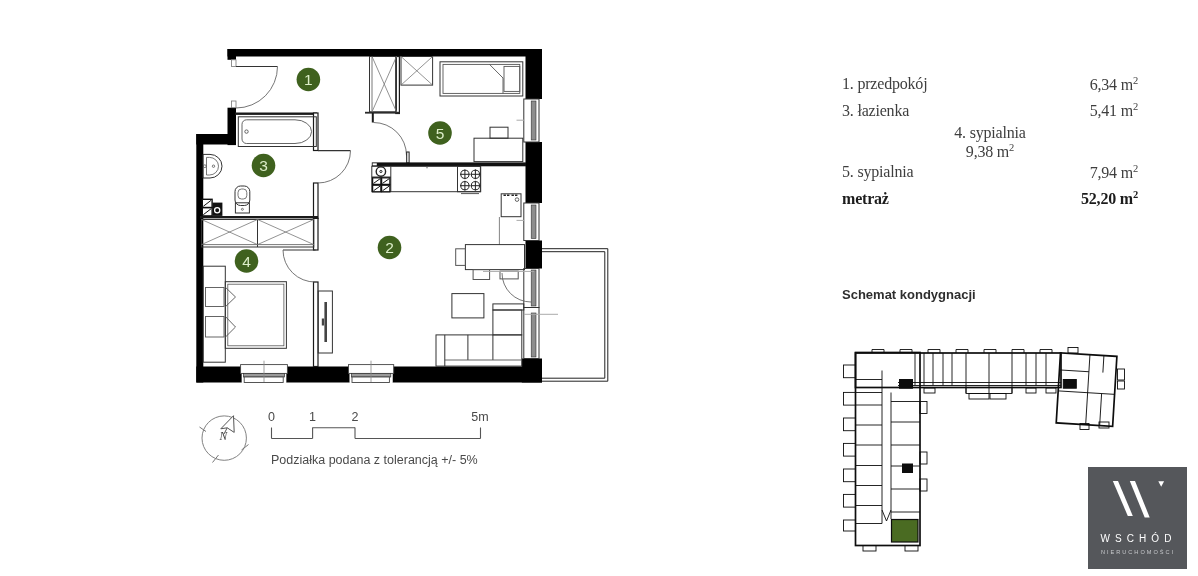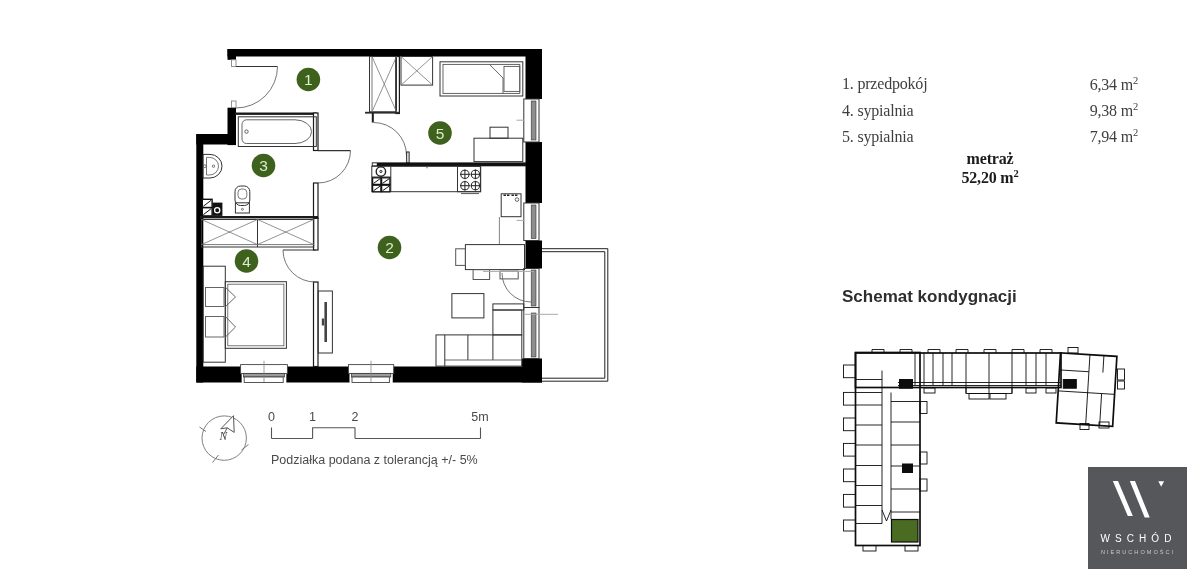--- a/index.html
+++ b/index.html
@@ -332,34 +332,38 @@
 
 <text x="219.5" y="440" font-size="11.5" font-style="italic" font-family="'Liberation Serif',serif" fill="#444">N</text>
 </svg>
 
 <div class="abs" style="left:842px;top:71px;width:296px;font-size:16px;letter-spacing:-0.2px;color:#3e3e3e;white-space:nowrap;font-family:Liberation Serif, serif;">
   <div style="display:flex;justify-content:space-between;height:26.4px;align-items:center;">
       <span>1. przedpokój</span>
       <span>6,34 m<sup style="font-size:10.5px">2</sup></span>
     </div>
   <div style="display:flex;justify-content:space-between;height:26.4px;align-items:center;">
+      <span>3. łazienka</span>
+      <span>5,41 m<sup style="font-size:10.5px">2</sup></span>
+    </div>
+  <div style="display:flex;justify-content:space-between;height:26.4px;align-items:center;flex-direction:column;">
       <span>4. sypialnia</span>
       <span>9,38 m<sup style="font-size:10.5px">2</sup></span>
     </div>
-  <div style="display:flex;justify-content:space-between;height:26.4px;align-items:center;">
+  <div style="display:flex;justify-content:space-between;height:26.4px;align-items:center;margin-top:9px;">
       <span>5. sypialnia</span>
       <span>7,94 m<sup style="font-size:10.5px">2</sup></span>
     </div>
-  <div style="display:flex;justify-content:space-between;height:26.4px;align-items:center;font-weight:bold;color:#1c1c1c;flex-direction:column;">
+  <div style="display:flex;justify-content:space-between;height:26.4px;align-items:center;font-weight:bold;color:#1c1c1c;">
       <span>metraż</span>
       <span>52,20 m<sup style="font-size:10.5px">2</sup></span>
     </div>
 </div>
 
-<div class="abs" style="left:842px;top:287px;font-size:17px;font-weight:bold;color:#2e2e2e;">Schemat kondygnacji</div>
+<div class="abs" style="left:842px;top:287px;font-size:13px;font-weight:bold;color:#2e2e2e;">Schemat kondygnacji</div>
 
 <svg class="abs" style="left:0;top:0" width="1198" height="576" viewBox="0 0 1198 576">
 <g fill="none" stroke="#0d0d0d">
 
 <rect x="855.5" y="352.5" width="64.5" height="193" stroke-width="1.7"></rect>
 
 <rect x="855.5" y="353" width="205.5" height="34.5" stroke-width="1.7"></rect>
 
 <g transform="rotate(3.5 1061 353)" stroke-width="1.7">
 <rect x="1060.5" y="353" width="56.5" height="70"></rect>

